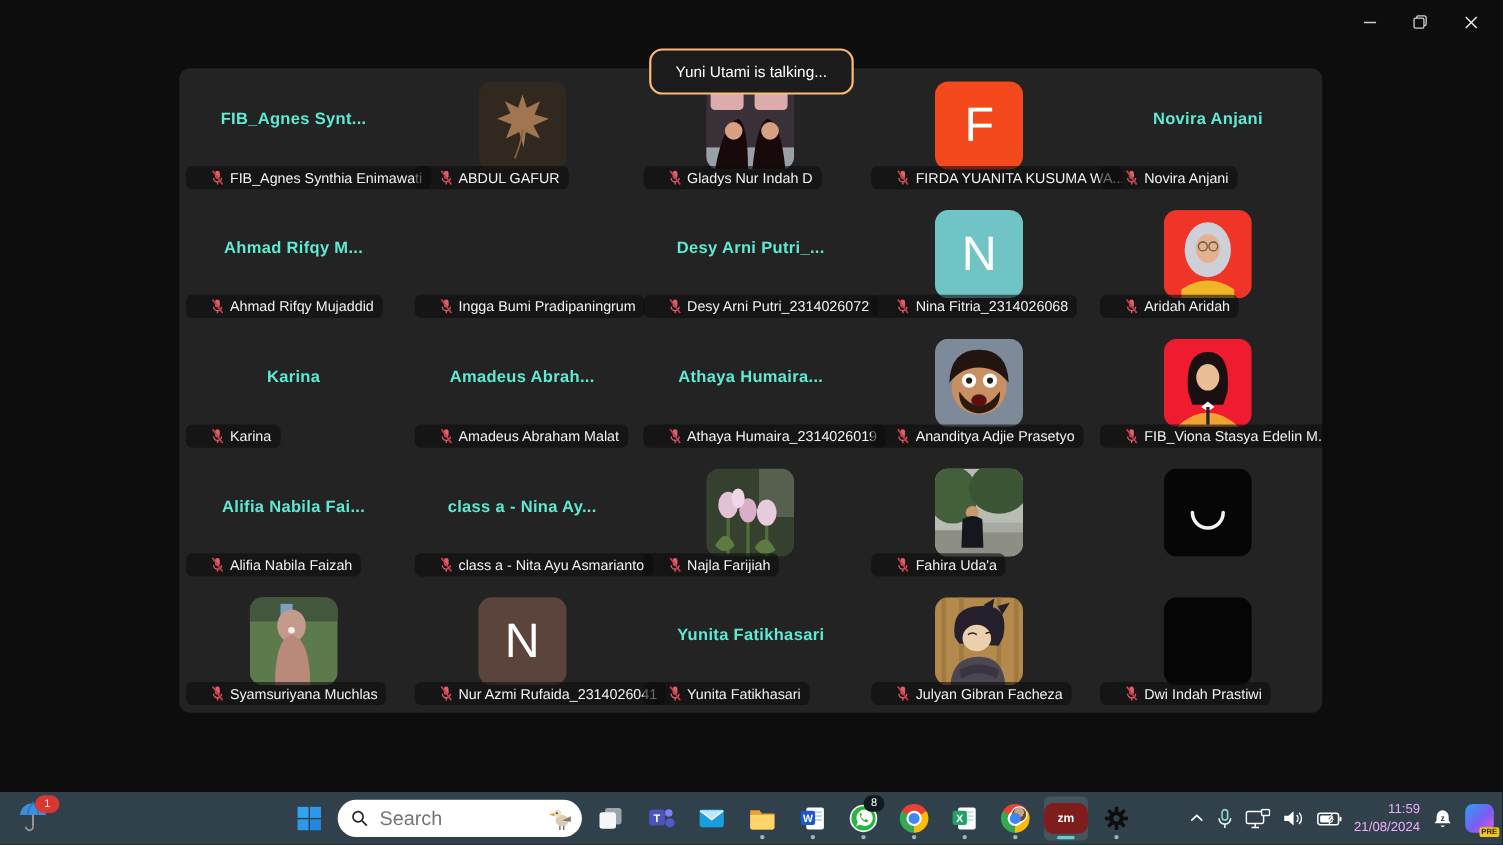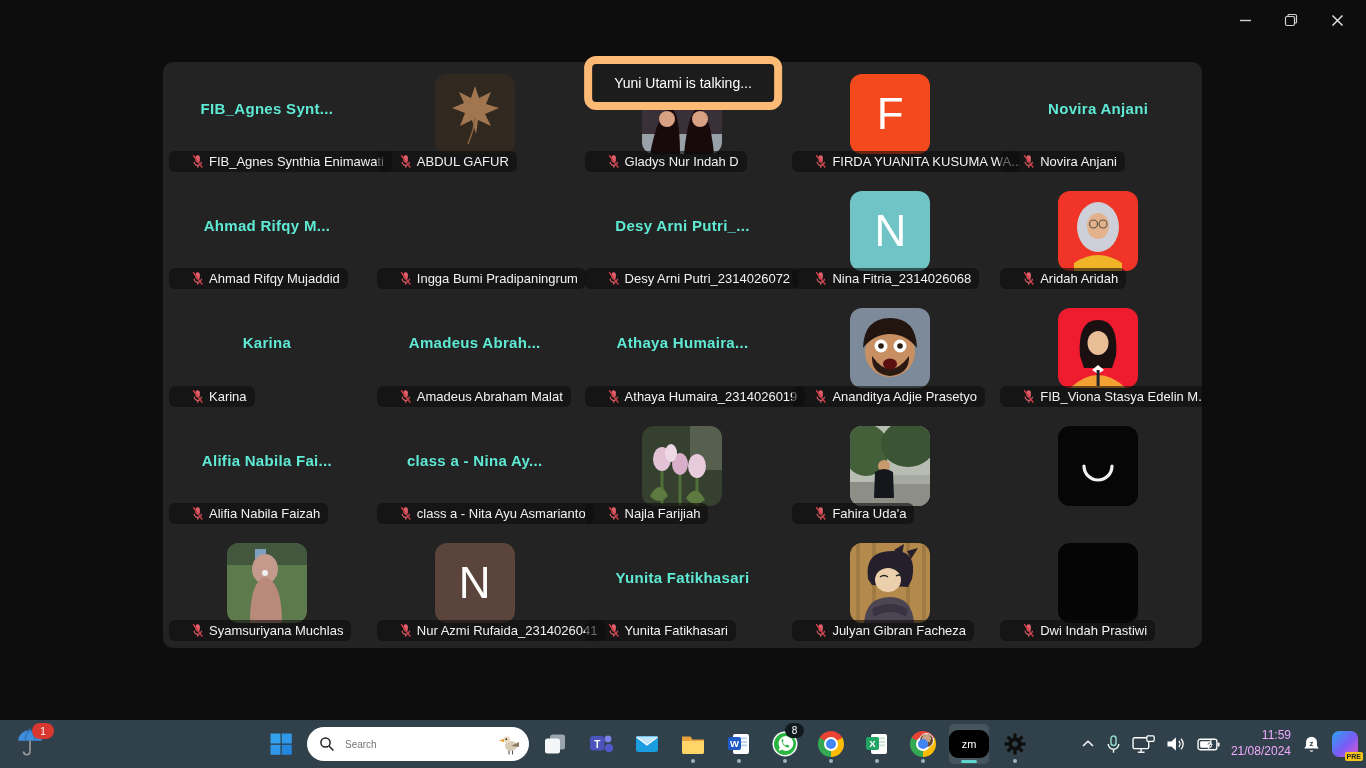--- a/index.html
+++ b/index.html
@@ -7,22 +7,22 @@
     width:1366px;height:768px;position:relative;overflow:hidden;
     background:#0d0d0d;font-family:"Liberation Sans",sans-serif;
     -webkit-font-smoothing:antialiased;
   }
   
   .win-controls{position:absolute;top:4px;right:6px;display:flex;z-index:50;}
   .win-btn{width:46px;height:32px;display:flex;align-items:center;justify-content:center;cursor:pointer;}
   .win-btn svg{display:block;}
   
   .toast{
-    position:absolute;left:683px;top:56px;transform:translateX(-50%);
-    background:#1c1c1c;border:8px solid #fdba74;border-radius:12px;
+    position:absolute;left:683px;top:44px;transform:translateX(-50%);
+    background:#1c1c1c;border:2px solid #fdba74;border-radius:12px;
     color:#fff;font-size:14px;padding:11px 22px;z-index:40;white-space:nowrap;
   }
   
   .panel{
     position:absolute;left:163px;top:62px;width:1039px;height:586px;
     background:#232323;border-radius:10px;z-index:10;
   }
   .grid{display:grid;grid-template-columns:repeat(5,1fr);grid-template-rows:repeat(5,1fr);width:100%;height:100%;}
   .tile{position:relative;}
   .center-name{
@@ -65,31 +65,31 @@
   .tb-app.active .dot{width:16px;height:3px;background:#5fd4cd;}
   .tb-app .app-badge{
     position:absolute;top:-1px;right:1px;min-width:15px;height:15px;border-radius:8px;
     background:#10191e;color:#fff;font-size:10px;display:flex;align-items:center;justify-content:center;padding:0 2px;
   }
   .search-pill{
     width:222px;height:34px;border-radius:17px;background:#fff;
     display:flex;align-items:center;gap:8px;padding:0 6px 0 12px;box-sizing:border-box;cursor:text;
   }
   .search-pill input{
-    flex:1;border:none;outline:none;background:transparent;font-size:10px;color:#a21caf;
+    flex:1;border:none;outline:none;background:transparent;font-size:18px;color:#a21caf;
     font-family:"Liberation Sans",sans-serif;min-width:0;
   }
   .chrome-ic{width:26px;height:26px;border-radius:50%;position:relative;
     background:conic-gradient(from -60deg,#ea4335 0 120deg,#fbbc05 0 240deg,#34a853 0 360deg);}
   .chrome-ic::before{content:"";position:absolute;left:6px;top:6px;width:14px;height:14px;border-radius:50%;background:#fff;}
   .chrome-ic::after{content:"";position:absolute;left:8px;top:8px;width:10px;height:10px;border-radius:50%;background:#4285f4;}
   .chrome-prof{position:absolute;top:2px;right:2px;width:13px;height:13px;border-radius:50%;
     background:radial-gradient(circle at 50% 35%,#c9a384 0 40%,#6b4a33 41% 100%);border:1px solid #fff;}
-  .zoom-ic{width:52px;height:28px;border-radius:9px;background:#000000;
-    display:flex;align-items:center;justify-content:center;color:#fff;font-size:11px;font-weight:normal;}
+  .zoom-ic{width:52px;height:28px;border-radius:9px;background:#7f1d1d;
+    display:flex;align-items:center;justify-content:center;color:#fff;font-size:11px;font-weight:bold;}
   .copilot-ic{width:26px;height:26px;border-radius:7px;position:relative;
     background:linear-gradient(135deg,#2aa2f2,#7a5bf5 55%,#e85bd0);}
   .copilot-badge{position:absolute;right:-5px;bottom:-4px;background:#f5c518;color:#222;
     font-size:7px;font-weight:bold;border-radius:2px;padding:1px 2px;line-height:1;}
   .tb-right{position:absolute;right:8px;top:0;height:48px;display:flex;align-items:center;gap:11px;}
   .tray-btn{display:flex;align-items:center;justify-content:center;cursor:pointer;position:relative;}
   .clock{color:#f0abfc;font-size:12px;line-height:1.3;text-align:right;cursor:pointer;}
 </style>
 </head>
 <body>

